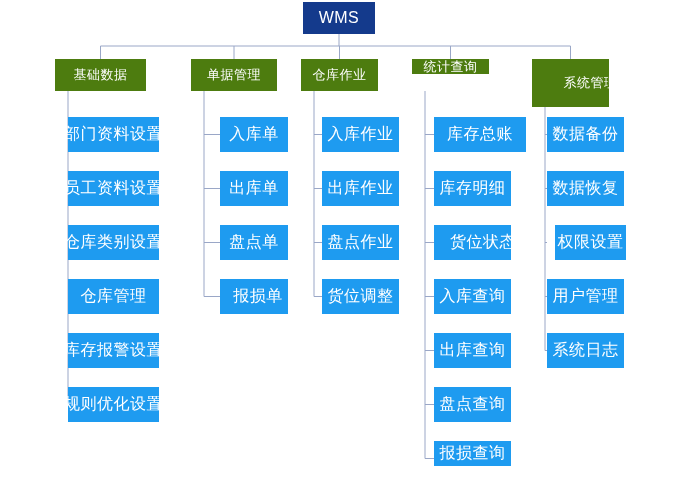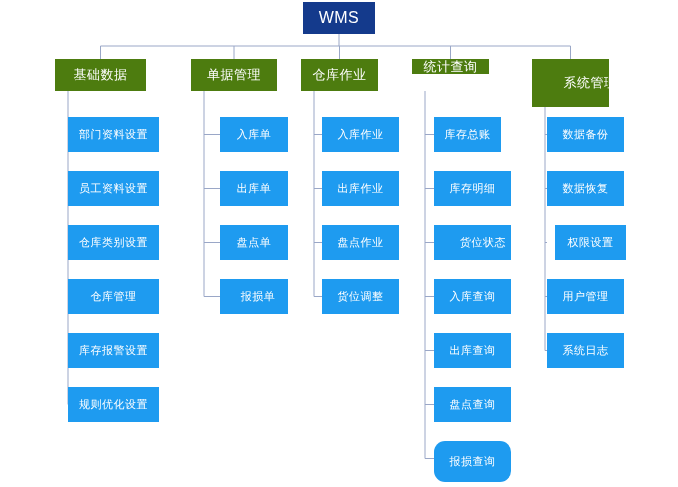--- a/index.html
+++ b/index.html
@@ -37,21 +37,21 @@
     background-color: #143a8c;
     font-size: 16px;
     font-weight: 400;
   }
   .node.lvl1 {
     background: #4d7c0f;
     font-size: 13px;
   }
   .node.lvl2 {
     background: #1e9bf0;
-    font-size: 11px;
+    font-size: 16px;
   }
   svg.connectors {
     position: absolute;
     left: 0;
     top: 0;
     width: 678px;
     height: 487px;
     pointer-events: none;
   }
   svg.connectors line, svg.connectors path {
@@ -117,27 +117,27 @@
       <div class="node lvl2" style="left: 220px; top: 117px; width: 68px; height: 35px;">入库单</div>
       <div class="node lvl2" style="left: 220px; top: 171px; width: 68px; height: 35px;">出库单</div>
       <div class="node lvl2" style="left: 220px; top: 225px; width: 68px; height: 35px;">盘点单</div>
       <div class="node lvl2" style="left: 220px; top: 279px; width: 68px; height: 35px; padding-left: 8px;">报损单</div>
       <div class="node lvl1" style="left: 301px; top: 59px; width: 77px; height: 32px;">仓库作业</div>
       <div class="node lvl2" style="left: 322px; top: 117px; width: 77px; height: 35px;">入库作业</div>
       <div class="node lvl2" style="left: 322px; top: 171px; width: 77px; height: 35px;">出库作业</div>
       <div class="node lvl2" style="left: 322px; top: 225px; width: 77px; height: 35px;">盘点作业</div>
       <div class="node lvl2" style="left: 322px; top: 279px; width: 77px; height: 35px;">货位调整</div>
       <div class="node lvl1" style="left: 412px; top: 59px; width: 77px; height: 15px;">统计查询</div>
-      <div class="node lvl2" style="left: 434px; top: 117px; width: 67px; height: 35px;">库存总账</div>
+      <div class="node lvl2" style="left: 434px; top: 117px; width: 92px; height: 35px;">库存总账</div>
       <div class="node lvl2" style="left: 434px; top: 171px; width: 77px; height: 35px;">库存明细</div>
       <div class="node lvl2" style="left: 434px; top: 225px; width: 77px; height: 35px; padding-left: 21px;">货位状态</div>
       <div class="node lvl2" style="left: 434px; top: 279px; width: 77px; height: 35px;">入库查询</div>
       <div class="node lvl2" style="left: 434px; top: 333px; width: 77px; height: 35px;">出库查询</div>
       <div class="node lvl2" style="left: 434px; top: 387px; width: 77px; height: 35px;">盘点查询</div>
-      <div class="node lvl2" style="left: 434px; top: 441px; width: 77px; height: 41px; border-radius: 11px;">报损查询</div>
+      <div class="node lvl2" style="left: 434px; top: 441px; width: 77px; height: 25px;">报损查询</div>
       <div class="node lvl1" style="left: 532px; top: 59px; width: 77px; height: 48px; padding-left: 40px;">系统管理</div>
       <div class="node lvl2" style="left: 547px; top: 117px; width: 77px; height: 35px;">数据备份</div>
       <div class="node lvl2" style="left: 547px; top: 171px; width: 77px; height: 35px;">数据恢复</div>
       <div class="node lvl2" style="left: 555px; top: 225px; width: 71px; height: 35px;">权限设置</div>
       <div class="node lvl2" style="left: 547px; top: 279px; width: 77px; height: 35px;">用户管理</div>
       <div class="node lvl2" style="left: 547px; top: 333px; width: 77px; height: 35px;">系统日志</div>
     </div>
 </div>
 
 </body></html>

